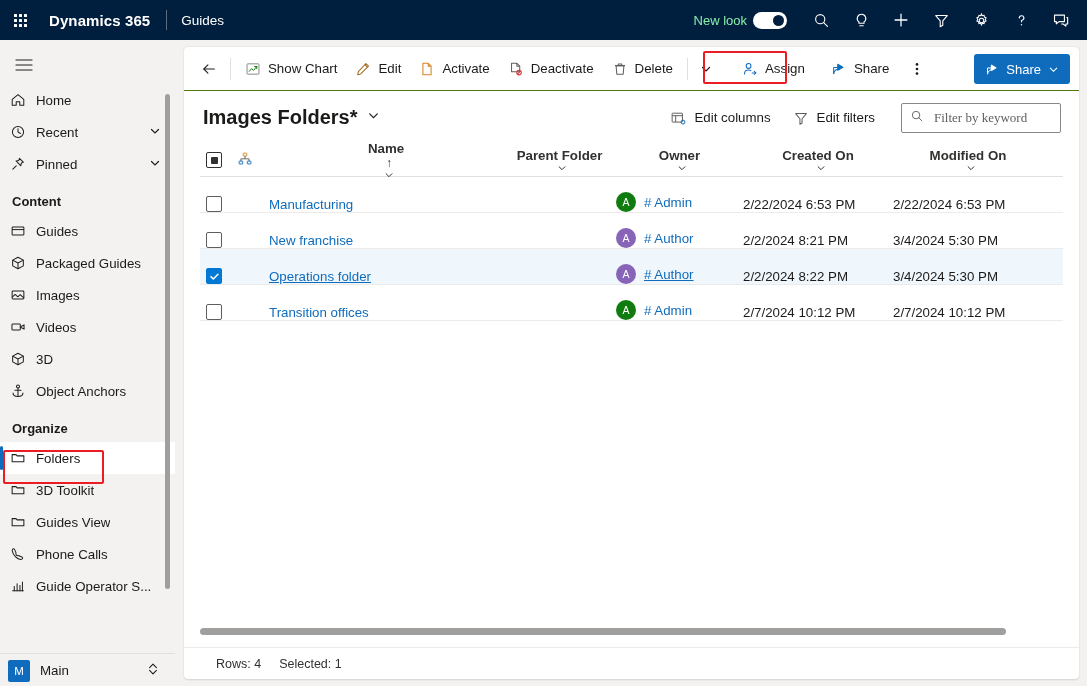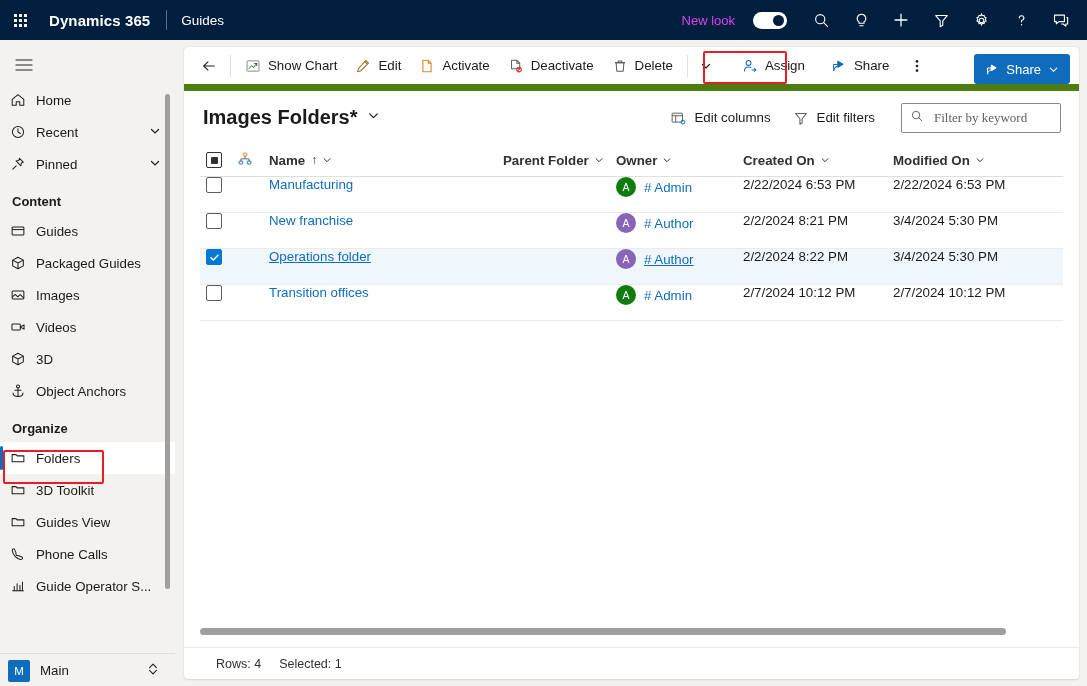--- a/index.html
+++ b/index.html
@@ -46,21 +46,21 @@
     width: 1px; height: 20px;
     background: #5a6f86;
     margin: 0 14px 0 16px;
   }
   .appname { font-size: 13.5px; font-weight: normal; color: #ffffff; }
   .topnav-right {
     margin-left: auto;
     display: flex; align-items: center; height: 40px;
     padding-right: 6px;
   }
-  .newlook-label { font-size: 13px; color: #d946ef; margin-right: 18px; }
+  .newlook-label { font-size: 13px; color: #86efac; margin-right: 6px; }
   .toggle {
     width: 34px; height: 17px; border-radius: 9px;
     background: #ffffff; position: relative; cursor: pointer;
     margin-right: 14px;
   }
   .toggle::after {
     content: ""; position: absolute;
     right: 3px; top: 3px;
     width: 11px; height: 11px; border-radius: 50%;
     background: #001e3e;
@@ -149,21 +149,21 @@
     width: 895px; height: 632px;
     background: #ffffff;
     border-radius: 4px;
     box-shadow: 0 0.8px 2px rgba(0,0,0,.12), 0 0 1px rgba(0,0,0,.10);
     overflow: hidden;
   }
   .cmdbar {
     height: 44px;
     display: flex; align-items: center;
     padding-left: 9px;
-    border-bottom: 7px solid #4d7c0f;
+    border-bottom: 1px solid #4d7c0f;
     position: relative;
   }
   .cmd {
     display: flex; align-items: center;
     height: 30px; padding: 0 9px;
     font-size: 13.3px; color: #1b1a19;
     cursor: pointer; white-space: nowrap;
     border-radius: 2px;
   }
   .cmd .ci { margin-right: 7px; display: flex; align-items: center; }
@@ -226,34 +226,34 @@
 
   
   .grid { padding: 0 16px 0 16px; }
   .grid-head {
     display: flex; align-items: center;
     height: 33px;
     border-bottom: 1px solid #e1dfdd;
     font-size: 13.3px; font-weight: bold; color: #323130;
   }
   .grid-row {
-    display: flex; align-items: flex-start;
+    display: flex; align-items: flex-end;
     height: 36px;
     border-bottom: 1px solid #edebe9;
     font-size: 13.3px; color: #1b1a19;
   }
   .grid-row.sel { background: #eff6fc; }
   .c-check { width: 37px; flex: 0 0 37px; display: flex; align-items: center; padding-left: 6px; }
   .c-tree  { width: 32px; flex: 0 0 32px; display: flex; align-items: center; }
   .c-name  { width: 234px; flex: 0 0 234px; }
   .c-parent{ width: 113px; flex: 0 0 113px; }
   .c-owner { width: 127px; flex: 0 0 127px; display: flex; align-items: center; }
   .c-created{ width: 150px; flex: 0 0 150px; }
   .c-modified{ width: 150px; flex: 0 0 150px; }
-  .hdr-cell { display: flex; align-items: center; cursor: pointer; }
+  .hdr-cell { display: flex; align-items: center; cursor: pointer; flex-direction: column; }
   .hdr-cell .sortarrow { margin-left: 6px; font-size: 12px; }
   .hdr-cell .chev { margin-left: 5px; display:flex; align-items:center;}
   .cb {
     width: 16px; height: 16px;
     border: 1px solid #605e5c; border-radius: 2px;
     background: #fff; cursor: pointer;
     display: flex; align-items: center; justify-content: center;
   }
   .cb.checked { background: #0078d4; border-color: #0078d4; }
   .cb.indet { border-color: #323130; }

